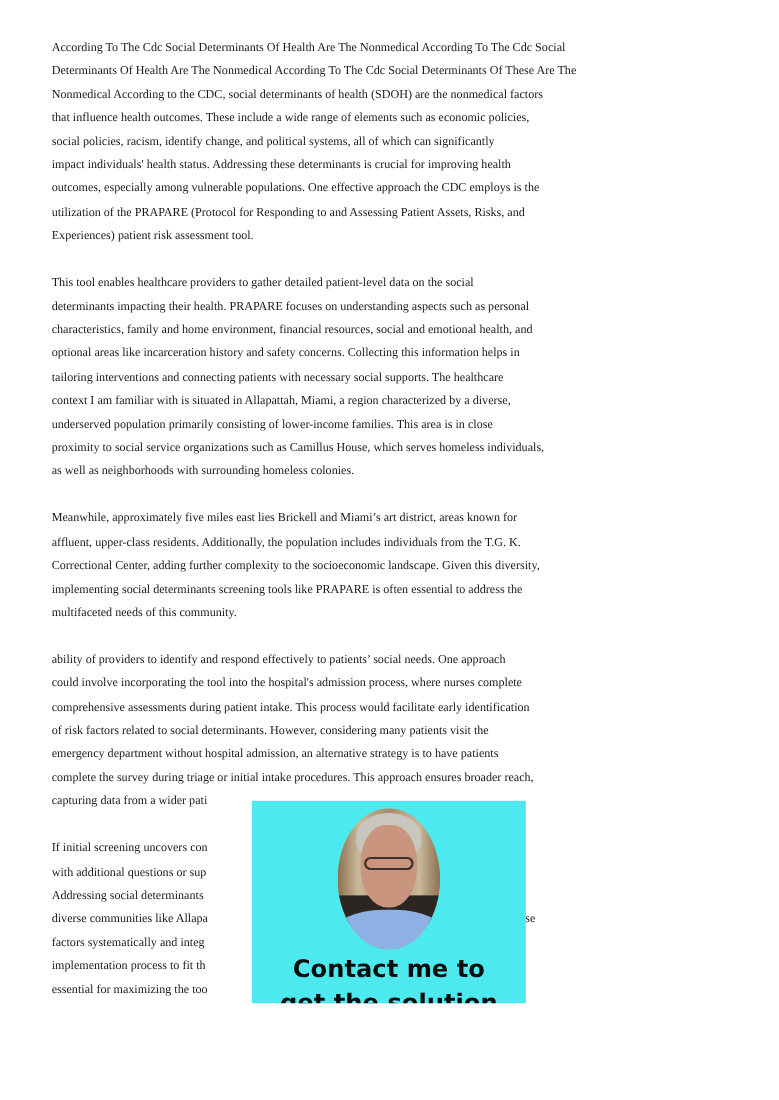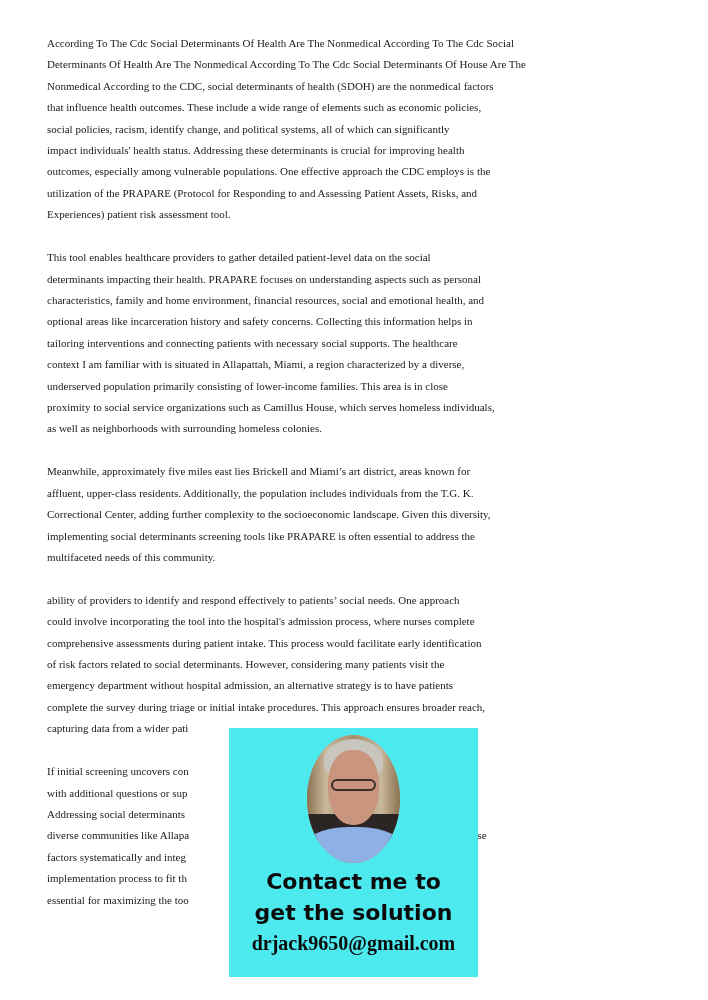--- a/index.html
+++ b/index.html
@@ -28,21 +28,21 @@
     display: block;
     font-size: 11px;
     line-height: 21.4px;
     white-space: nowrap;
   }
   .ad {
     position: absolute;
     left: 229px;
     top: 728px;
     width: 249px;
-    height: 249px;
+    height: 184px;
     background: #4ce9ef;
     overflow: hidden;
   }
   .photo {
     position: absolute;
     left: 78px;
     top: 7px;
     width: 93px;
     height: 128px;
     border-radius: 50%;
@@ -101,21 +101,21 @@
     font-size: 20px;
     color: #0c0c0c;
   }
 </style>
 </head>
 <body>
 
 <div class="doc">
   <p class="para">
     <span class="line">According To The Cdc Social Determinants Of Health Are The Nonmedical According To The Cdc Social</span>
-    <span class="line">Determinants Of Health Are The Nonmedical According To The Cdc Social Determinants Of House Are The</span>
+    <span class="line">Determinants Of Health Are The Nonmedical According To The Cdc Social Determinants Of These Are The</span>
     <span class="line">Nonmedical According to the CDC, social determinants of health (SDOH) are the nonmedical factors</span>
     <span class="line">that influence health outcomes. These include a wide range of elements such as economic policies,</span>
     <span class="line">social policies, racism, identify change, and political systems, all of which can significantly</span>
     <span class="line">impact individuals' health status. Addressing these determinants is crucial for improving health</span>
     <span class="line">outcomes, especially among vulnerable populations. One effective approach the CDC employs is the</span>
     <span class="line">utilization of the PRAPARE (Protocol for Responding to and Assessing Patient Assets, Risks, and</span>
     <span class="line">Experiences) patient risk assessment tool.</span>
   </p>
   <p class="para">
     <span class="line">This tool enables healthcare providers to gather detailed patient-level data on the social</span>

